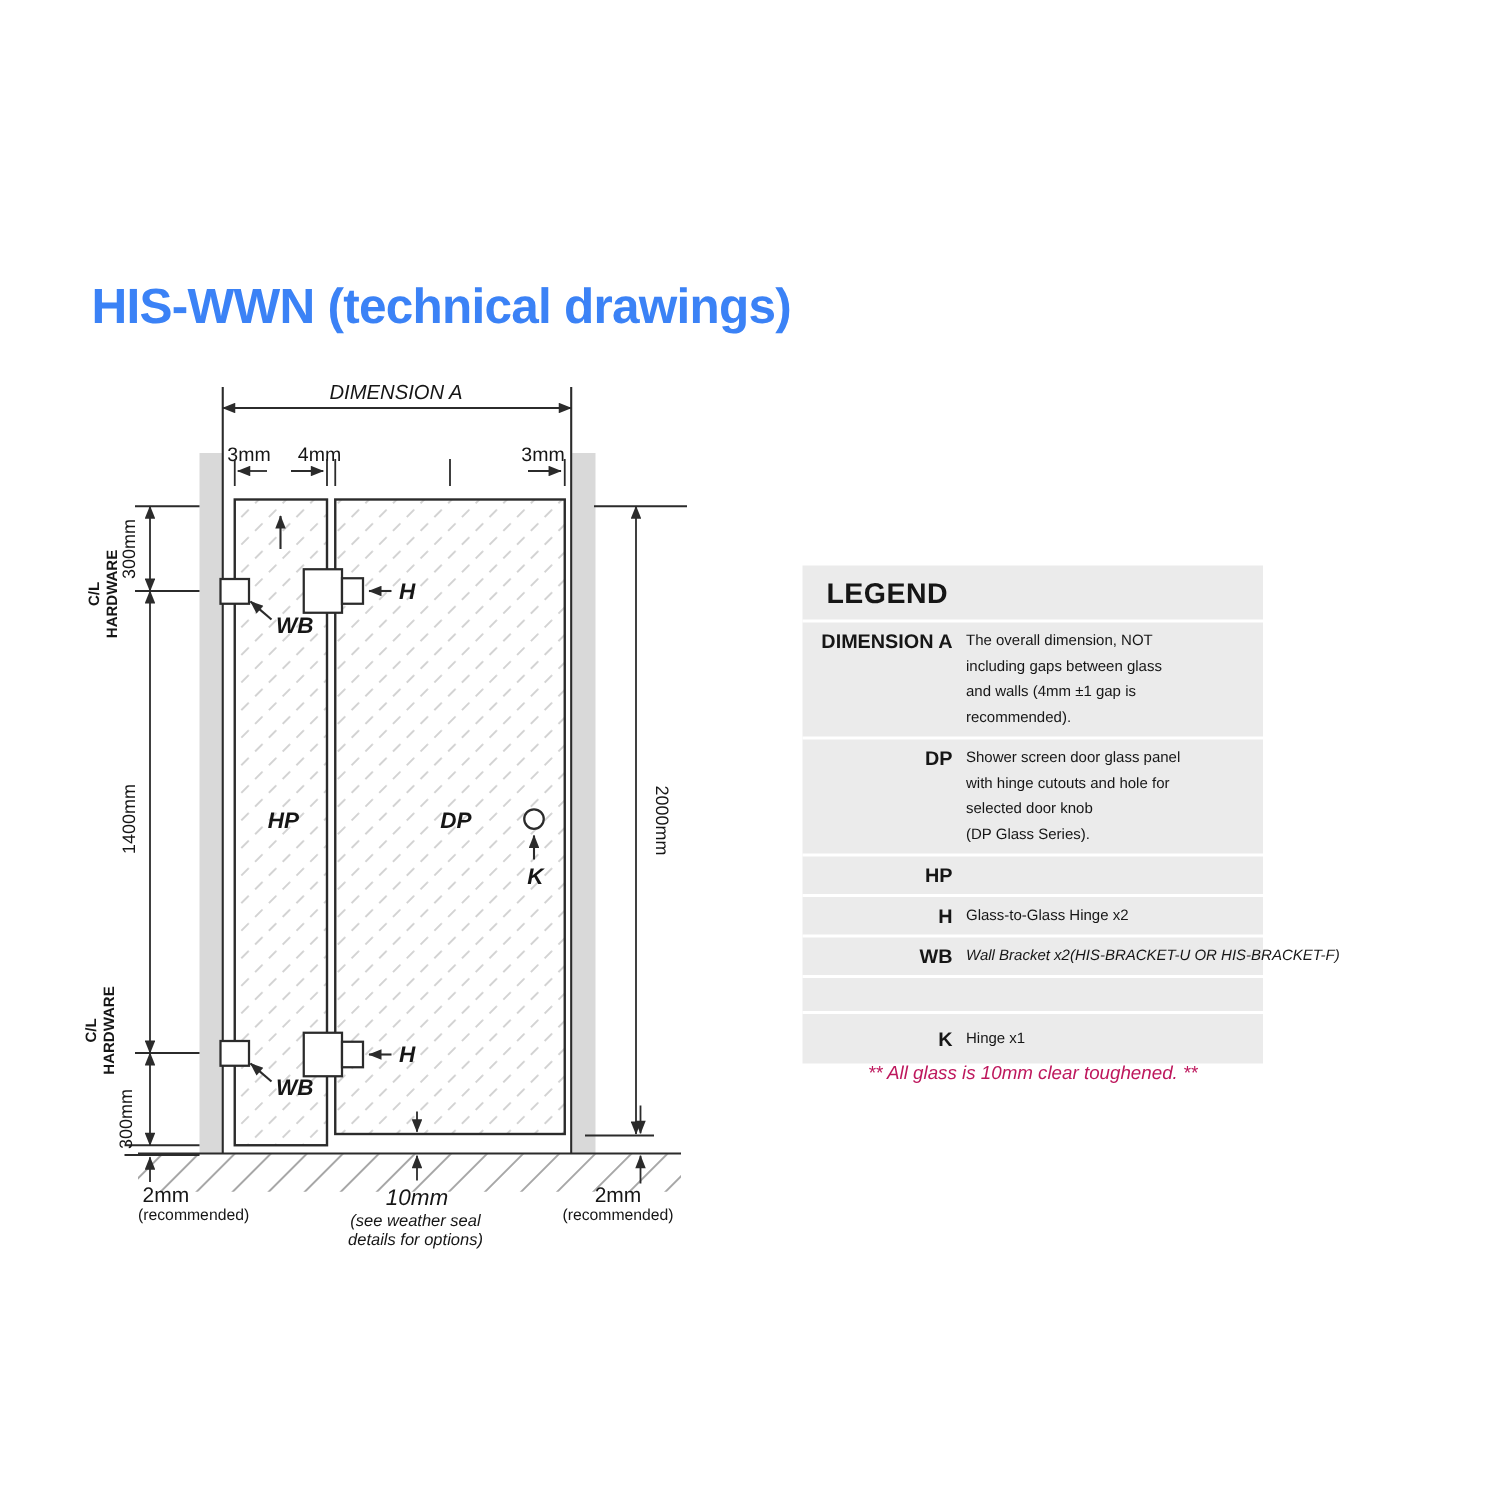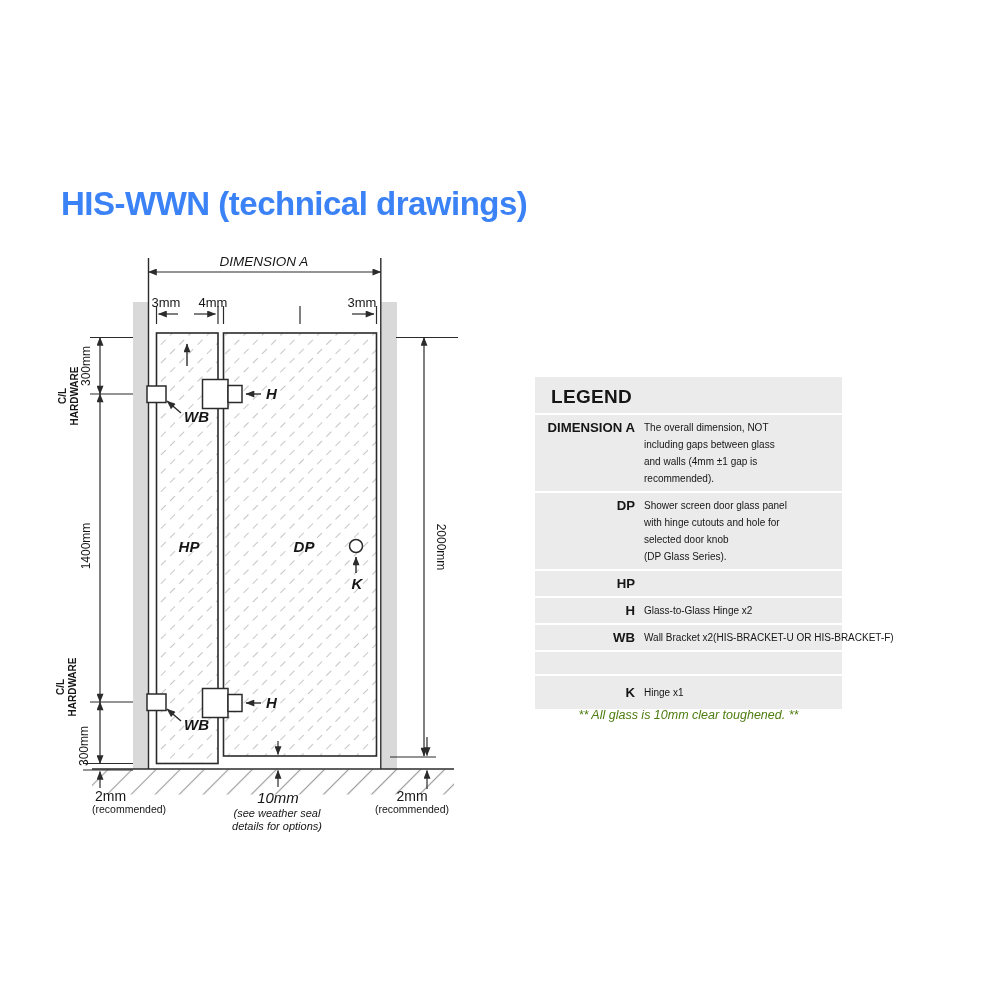--- a/index.html
+++ b/index.html
@@ -43,26 +43,26 @@
   }
   .lrow { display:flex; border-top:2px solid #ffffff; padding:4px 0; }
   .lterm {
     flex:none; width:100px; text-align:right; font-weight:bold;
     font-size:13.2px; line-height:17px;
   }
   .ldesc {
     margin-left:9px; width:200px; font-size:10px; line-height:17px;
     white-space:pre-line;
   }
-  .lrow.nowrap .ldesc { white-space:nowrap; width:auto; overflow:visible; }
+  .lrow.nowrap .ldesc { white-space:nowrap; width:auto; overflow:visible;font-style:italic; }
   .lrow.empty { height:22px; padding:0; }
   .lrow.krow  { padding:8px 0; }
   .legend-foot {
     position:absolute; left:535px; top:708px; width:307px; text-align:center;
-    font-size:12.5px; font-style:italic; color:#4d7c0f;
+    font-size:12.5px; font-style:italic; color:#be185d;
   }
 </style>
 </head>
 <body>
 
 <h1 class="page-title">HIS-WWN (technical drawings)</h1>
 
 <svg class="drawing" width="1000" height="1000" viewBox="0 0 1000 1000">
   <defs>
     <marker id="arr" viewBox="0 0 10 8" refX="9.5" refY="4" markerWidth="11" markerHeight="7" markerUnits="userSpaceOnUse" orient="auto-start-reverse">

